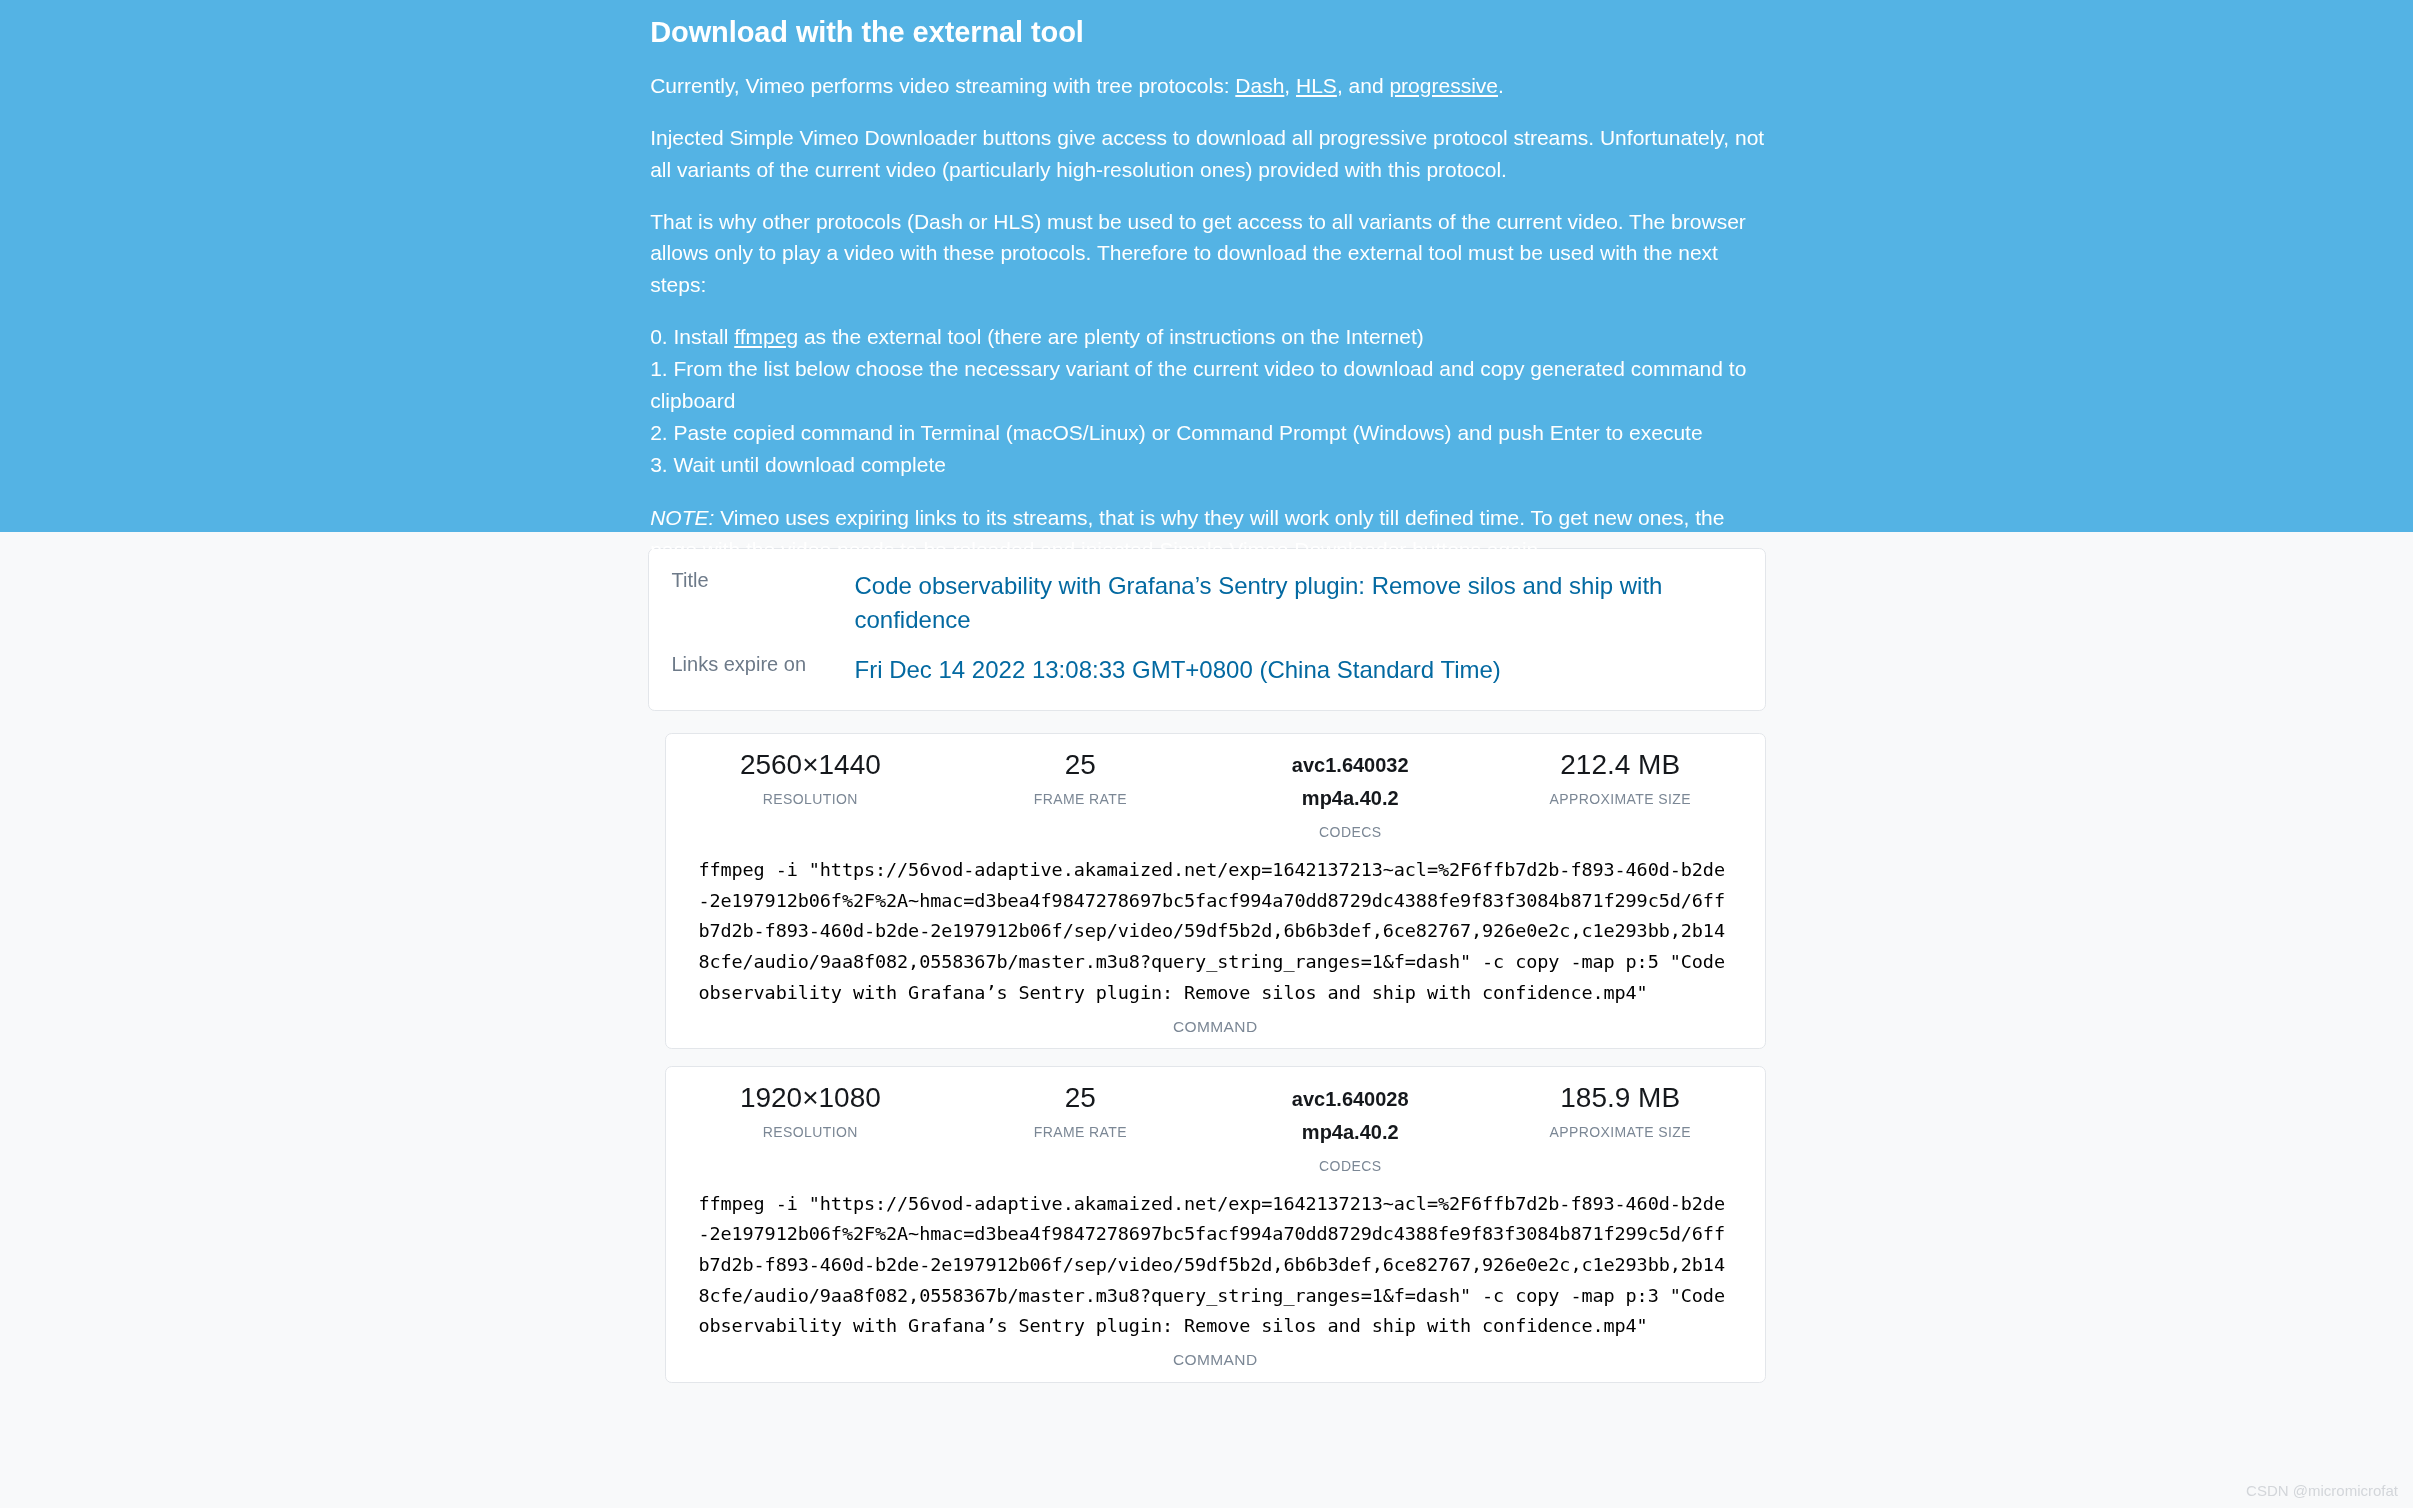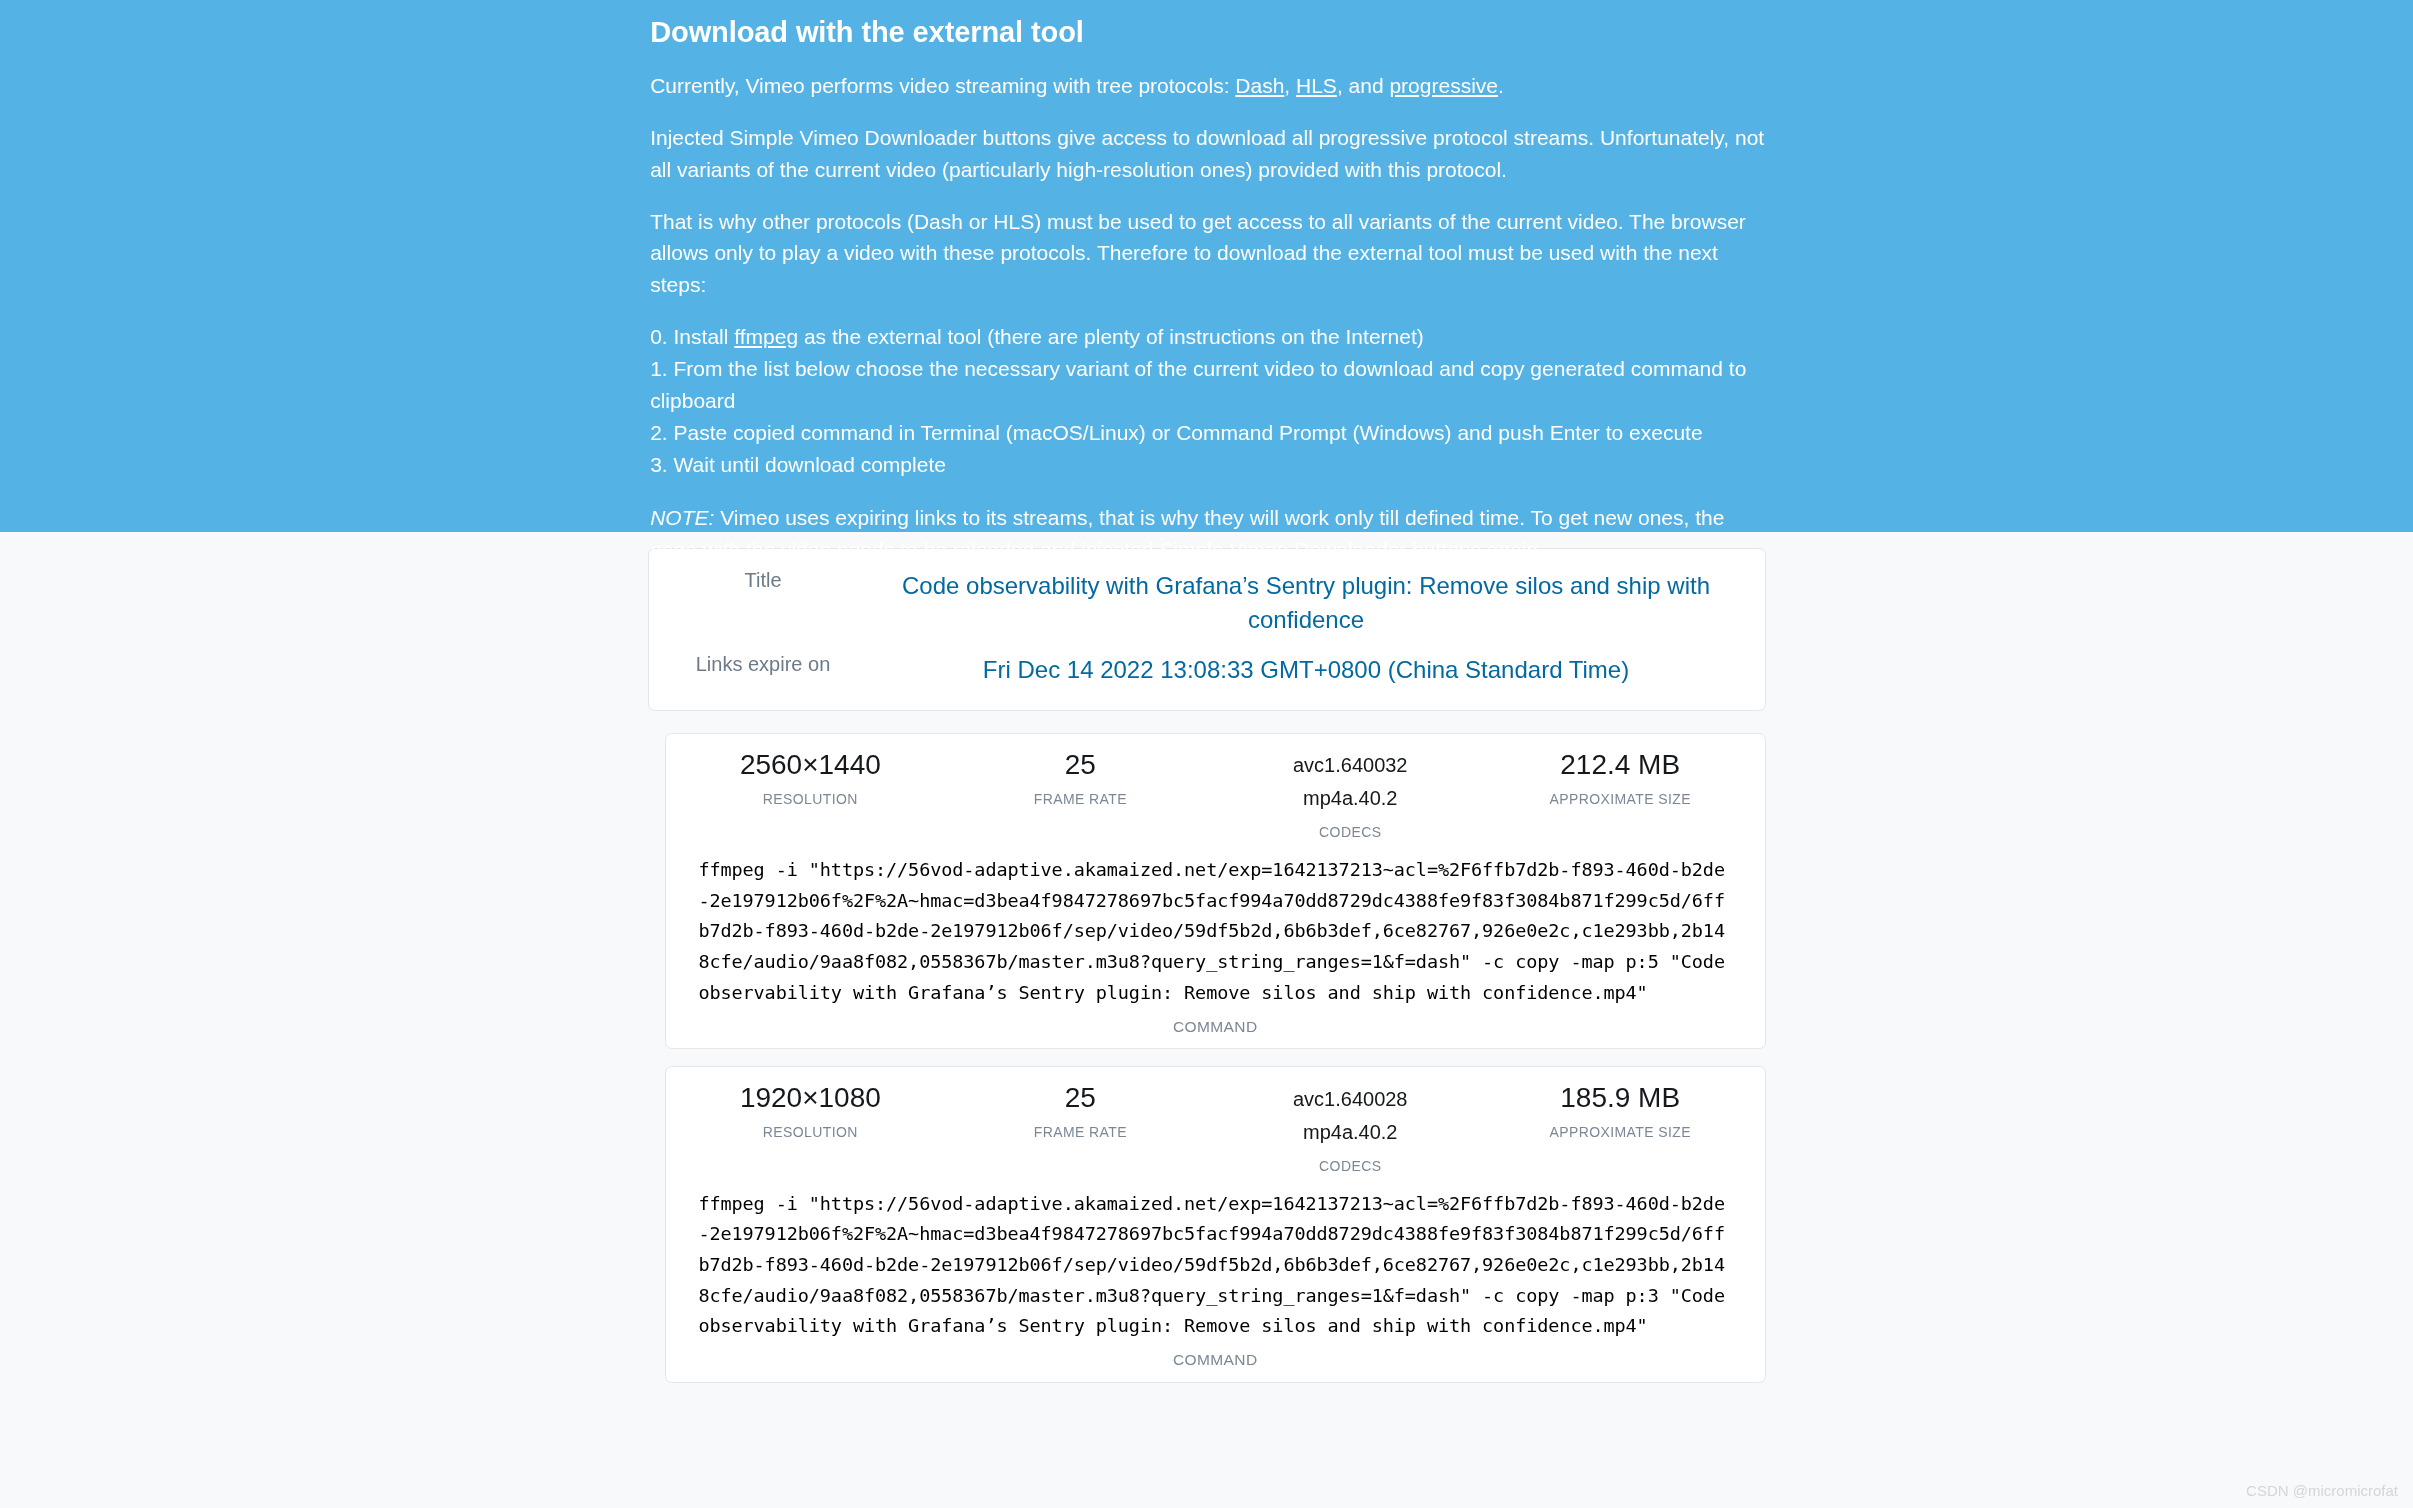--- a/index.html
+++ b/index.html
@@ -55,21 +55,20 @@
     padding-top: 16px;
   }
 
   
   .info-card {
     background: #ffffff;
     border: 1.3px solid #e3e6ea;
     border-radius: 6.7px;
     padding: 12px 7px 15px 23px;
     margin-bottom: 21.5px;
-    text-align: center;
   }
   .info-table { width: 100%; border-collapse: collapse; }
   .info-table td { vertical-align: top; padding: 8px 0; }
   .info-label {
     color: #6d7a89;
     font-size: 20px;
     width: 183px;
     white-space: nowrap;
   }
   .info-value {
@@ -100,20 +99,21 @@
   .vh-value {
     font-size: 28px;
     color: #15181c;
     line-height: 1.16;
     font-weight: normal;
   }
   .vh-value.codecs {
     font-size: 20px;
     line-height: 1.58;
     padding-top: 1.3px;
+    font-weight: bold;
   }
   .vh-label {
     margin-top: 9.4px;
     font-size: 14px;
     letter-spacing: 0.4px;
     color: #7b8795;
   }
   .vh-cell.codec-cell .vh-label { }
 
   .command-block {

